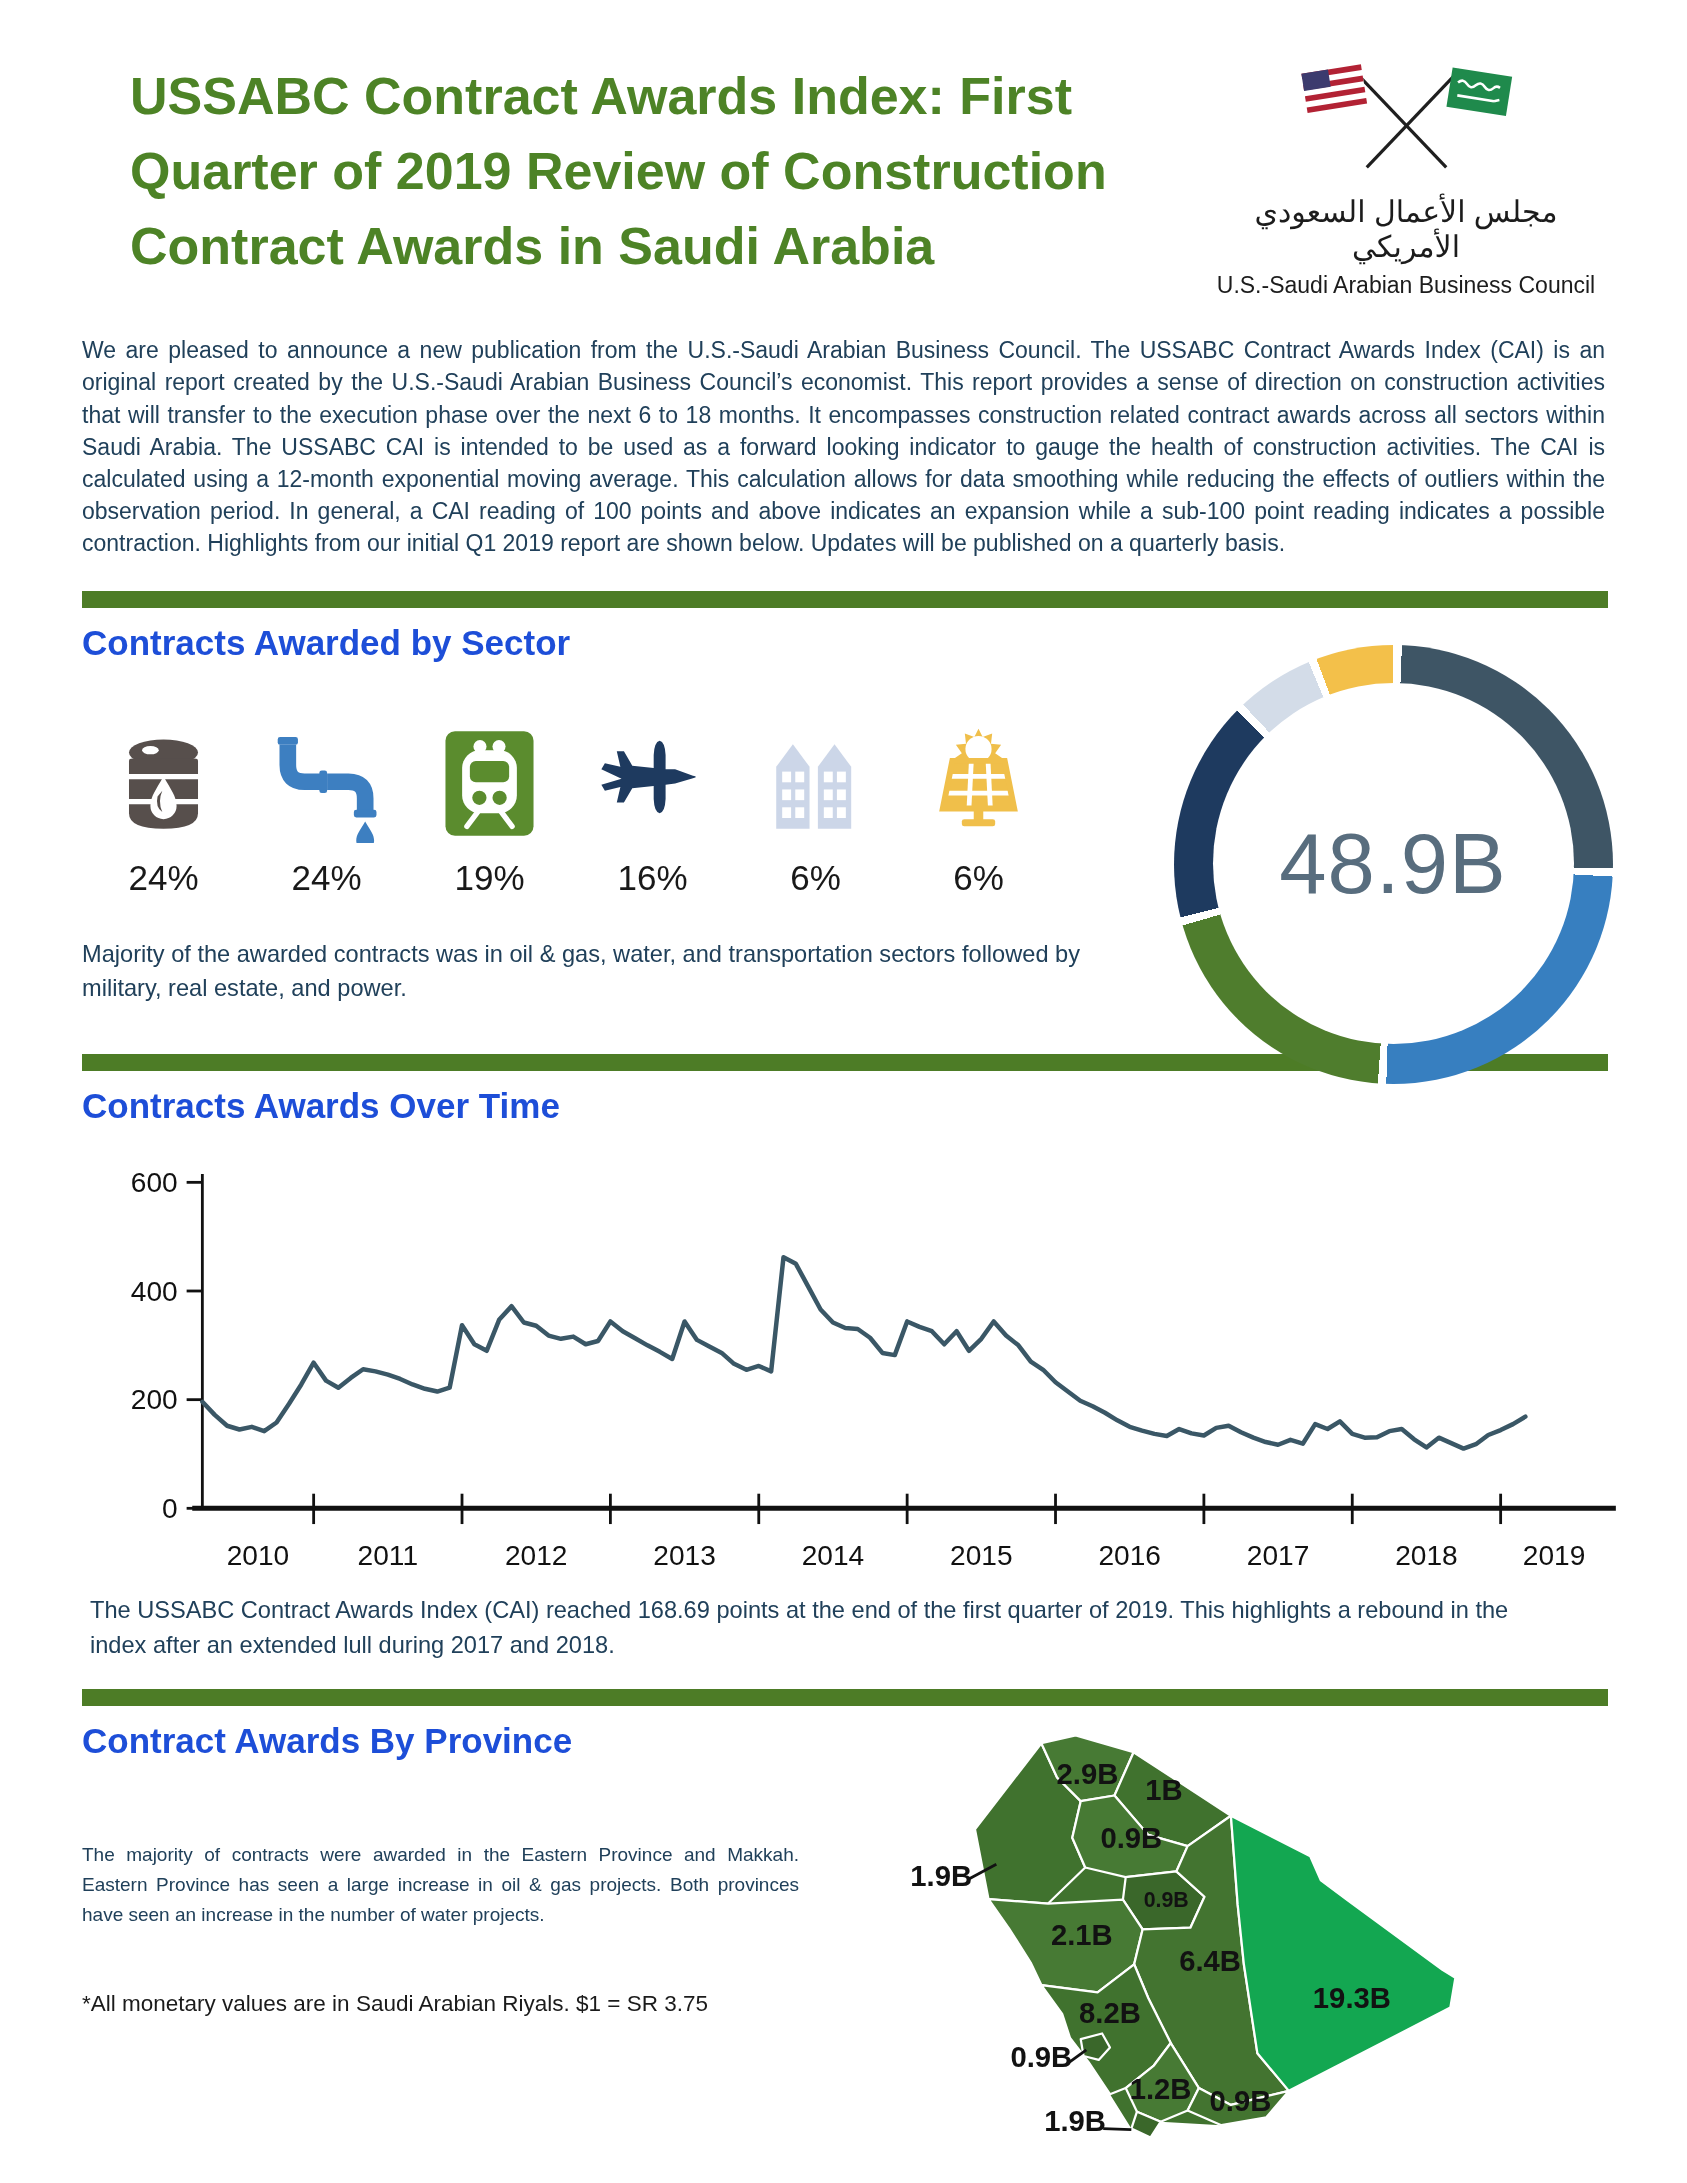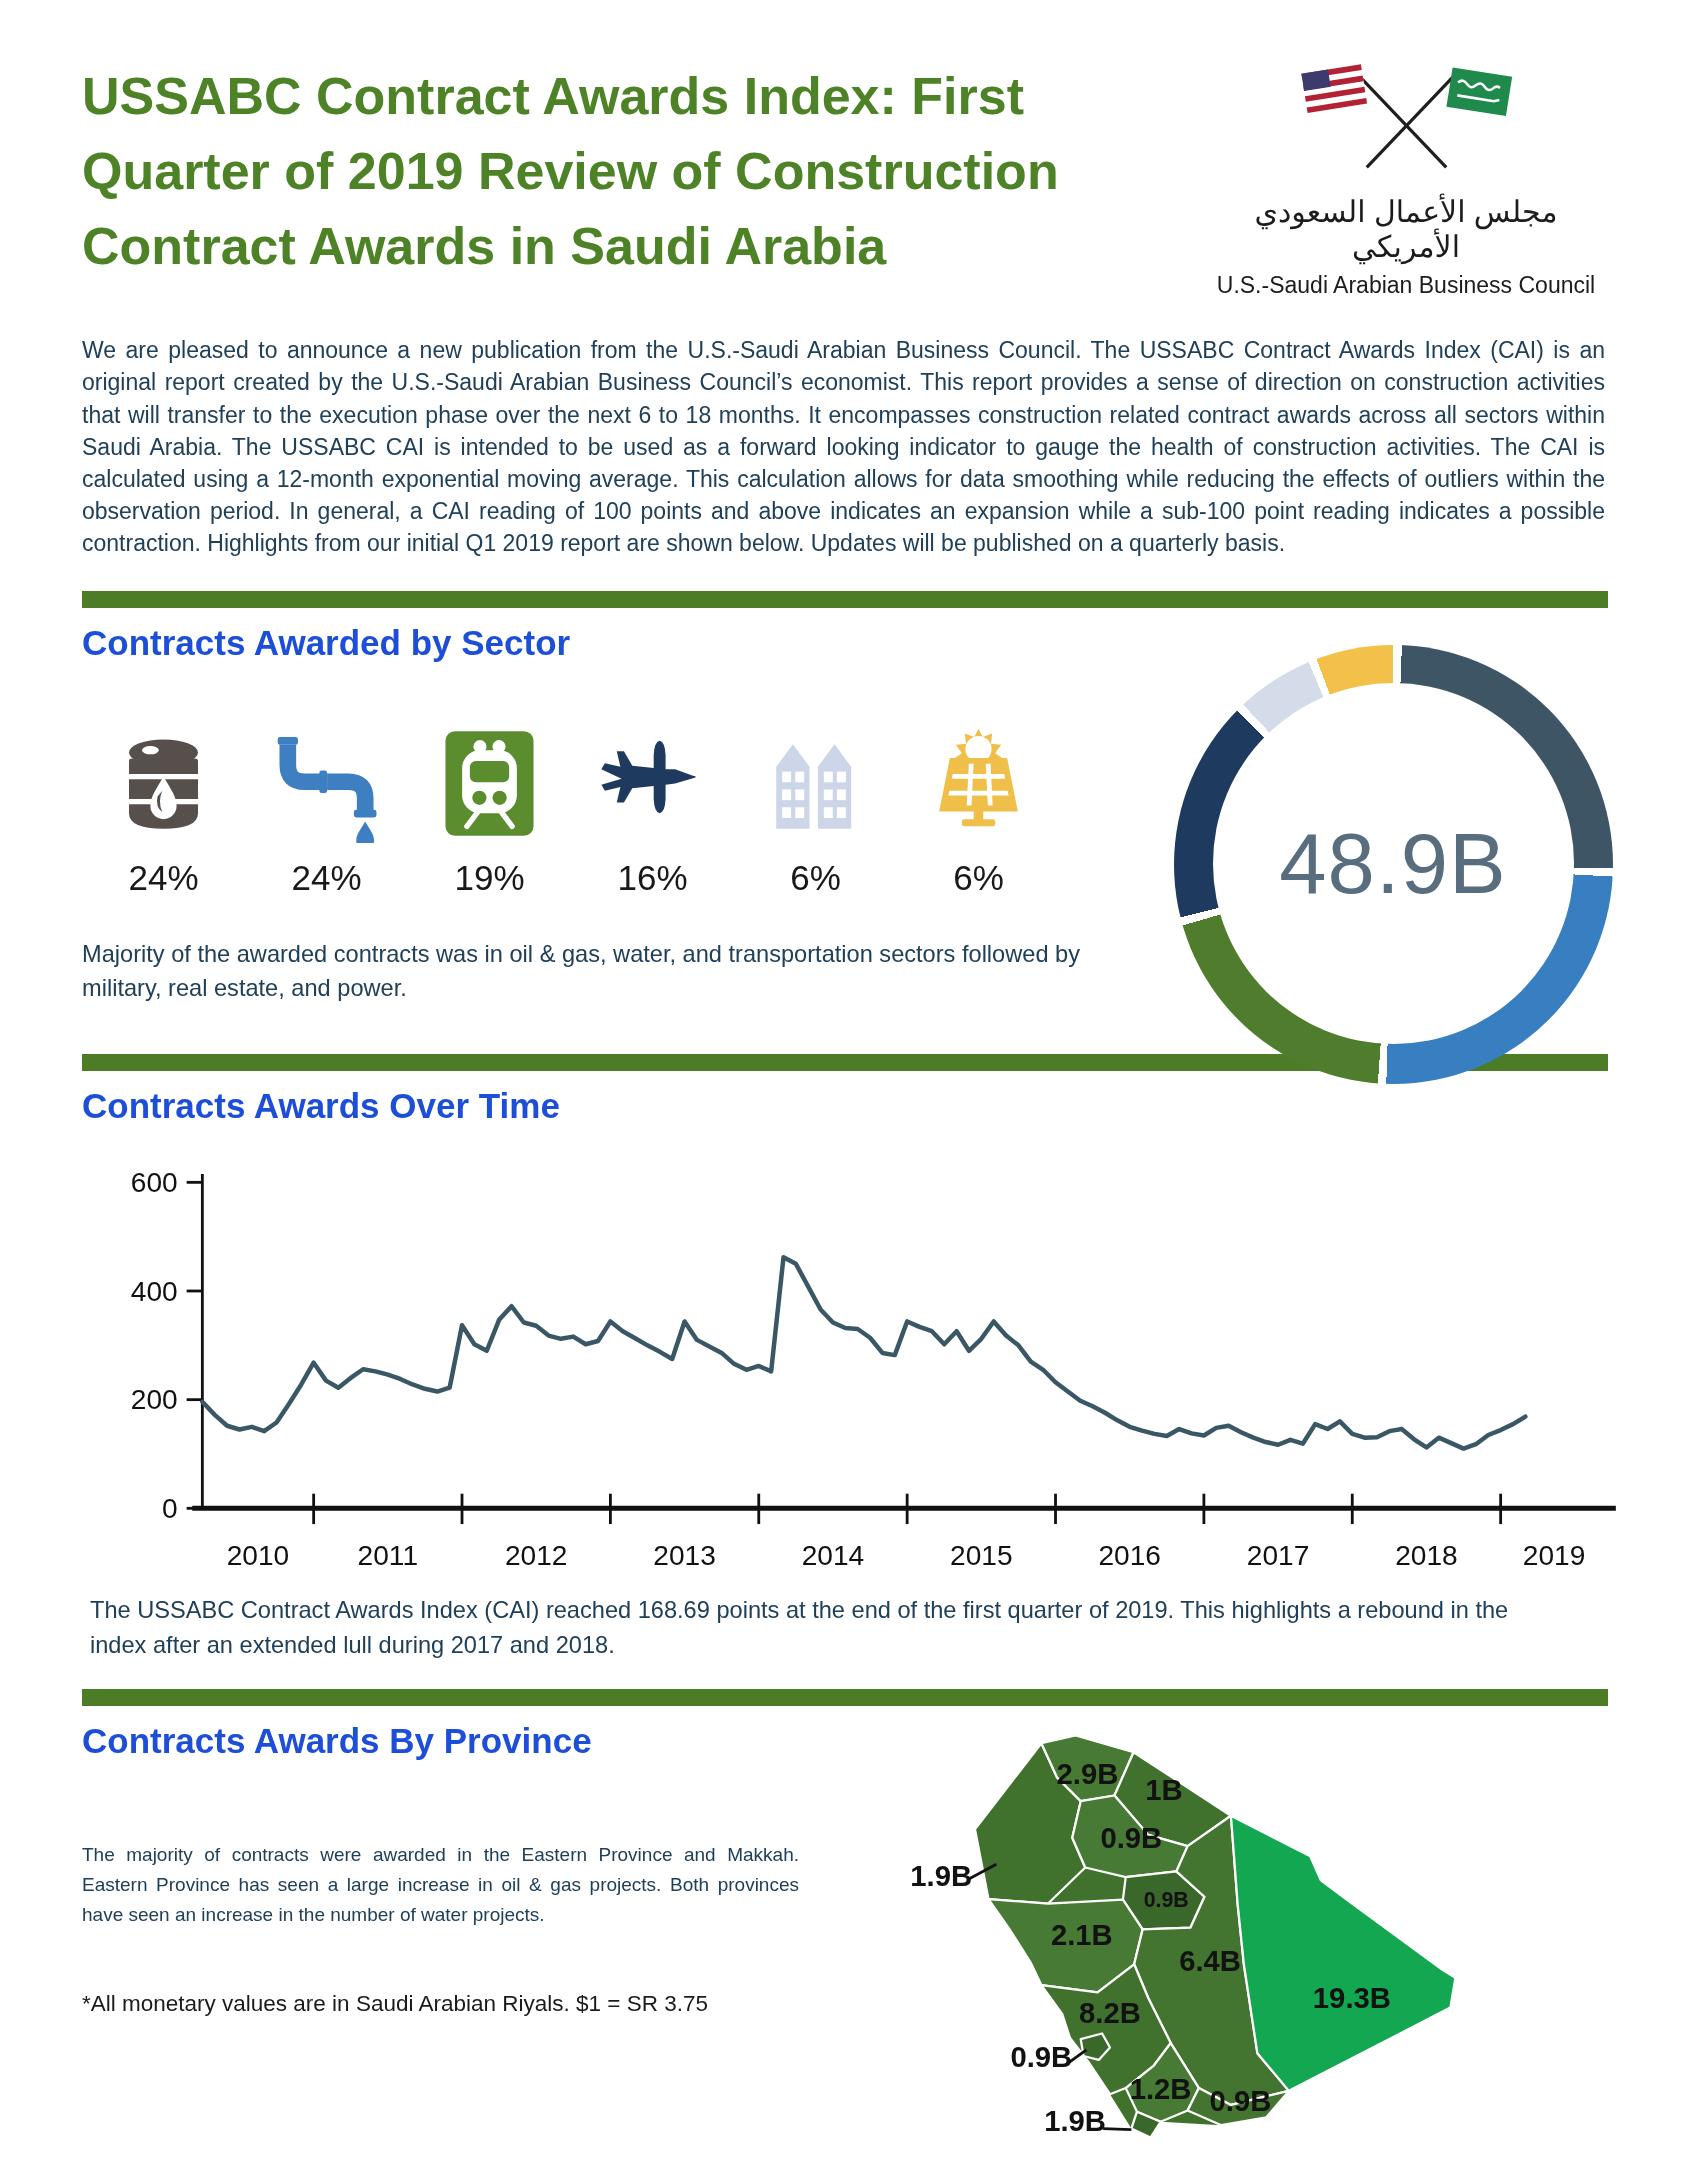--- a/index.html
+++ b/index.html
@@ -1,20 +1,20 @@
 <!DOCTYPE html>
 <html style="font-size:9px"><head>
 <meta charset="utf-8">
 <style>
   html,body{margin:0;padding:0;background:#ffffff;}
   body{width:1687px;height:2183px;font-family:"Liberation Sans",sans-serif;position:relative;overflow:hidden;}
   .page{width:1687px;height:2183px;position:relative;background:#fff;}
 
   
-  .header{display:flex;justify-content:space-between;align-items:flex-start;padding:59px 84px 0 82px;}
+  .header{display:flex;justify-content:space-between;align-items:flex-start;padding:59px 84px 0 82px;margin-left:48px;}
   .title{font-size:52px;line-height:1.44;font-weight:700;color:#4d8326;white-space:pre-line;max-width:984px;}
   .logo{width:394px;text-align:center;margin-top:-6.7px;}
   .logo svg{width:247px;height:141px;display:block;margin:0 auto;}
   .logo-arabic{font-size:30px;color:#1c1c1c;direction:rtl;margin-top:1.1px;}
   .logo-english{font-size:23px;color:#1c1c1c;margin-top:7.9px;}
 
   
   .intro{margin:35px 82px 0 82px;font-size:23px;line-height:1.40;text-align:justify;color:#20405a;}
 
   
@@ -252,21 +252,21 @@
           <polyline points="240,460.5 262,483.7 284,503.1 306,509.8 328,505.0 350,512.7 372,497.3 394,464.4 416,429.6 438,390.9 460,422.8 482,435.4 504,418.0 526,402.5 548,406.4 570,412.2 592,419.9 614,429.6 636,437.3 658,442.2 680,435.4 702,324.2 724,358.1 746,369.7 768,314.6 790,290.4 812,319.4 834,325.2 856,342.6 878,348.4 900,344.5 922,358.1 944,352.3 966,317.5 988,334.9 1010,347.4 1032,360.0 1054,371.6 1076,384.2 1098,317.5 1120,350.3 1142,361.9 1164,373.5 1186,392.9 1208,403.5 1230,396.7 1252,406.4 1274,203.4 1296,215.0 1318,255.6 1340,296.2 1362,319.4 1384,329.1 1406,331.0 1428,346.5 1450,373.5 1472,377.4 1494,317.5 1516,327.1 1538,334.9 1560,358.1 1582,334.9 1604,369.7 1626,348.4 1648,317.5 1670,342.6 1692,360.0 1714,389.0 1736,403.5 1758,425.7 1780,442.2 1802,458.6 1824,468.3 1846,479.9 1868,493.4 1890,505.0 1912,511.8 1934,517.6 1956,521.4 1978,508.9 2000,516.6 2022,520.5 2044,506.9 2066,503.1 2088,514.7 2110,524.3 2132,532.1 2154,536.9 2176,528.2 2198,535.0 2220,500.2 2242,508.9 2264,495.3 2286,517.6 2308,524.3 2330,523.4 2352,512.7 2374,508.9 2396,527.2 2418,541.7 2440,524.3 2462,534.0 2484,543.7 2506,535.9 2528,519.5 2550,510.8 2572,500.2 2594,486.9" fill="none" stroke="#3a5766" stroke-width="8" stroke-linejoin="round" stroke-linecap="round"></polyline>
         </svg>
     </div>
     <div class="chart-caption">The USSABC Contract Awards Index (CAI) reached 168.69 points at the end of the first quarter of 2019. This highlights a rebound in the index after an extended lull during 2017 and 2018.</div>
   </div>
 
   <div class="bar bar3"></div>
 
   <div class="province-section">
     <div class="province-left">
-      <h2 class="section-heading">Contracts Awards By Province</h2>
+      <h2 class="section-heading">Contract Awards By Province</h2>
       <div class="province-body">The majority of contracts were awarded in the Eastern Province and Makkah. Eastern Province has seen a large increase in oil &amp; gas projects. Both provinces have seen an increase in the number of water projects.</div>
       <div class="province-footnote">*All monetary  values are in Saudi Arabian Riyals.  $1 = SR 3.75</div>
     </div>
     <div class="map-wrap">
       <svg id="map-svg" viewBox="0 0 1380 775">
 
         <polygon fill="#40722e" points="122,180 240,27 301,13 404,43 577,156 718,228 737,271 784,306 953,430 976,444 967,497 680,645 640,692 560,706 452,700 434,728 400,712 362,651 324,594 291,551 277,508 240,457 221,417 183,357 146,304"></polygon>
         <g stroke="#ffffff" stroke-width="4" stroke-linejoin="round">
           <polygon fill="#40722e" points="122,180 240,27 268,88 310,130 295,195 318,248 252,312 146,304"></polygon>
           <polygon fill="#477a34" points="240,27 301,13 404,43 370,120 310,130 268,88"></polygon>

